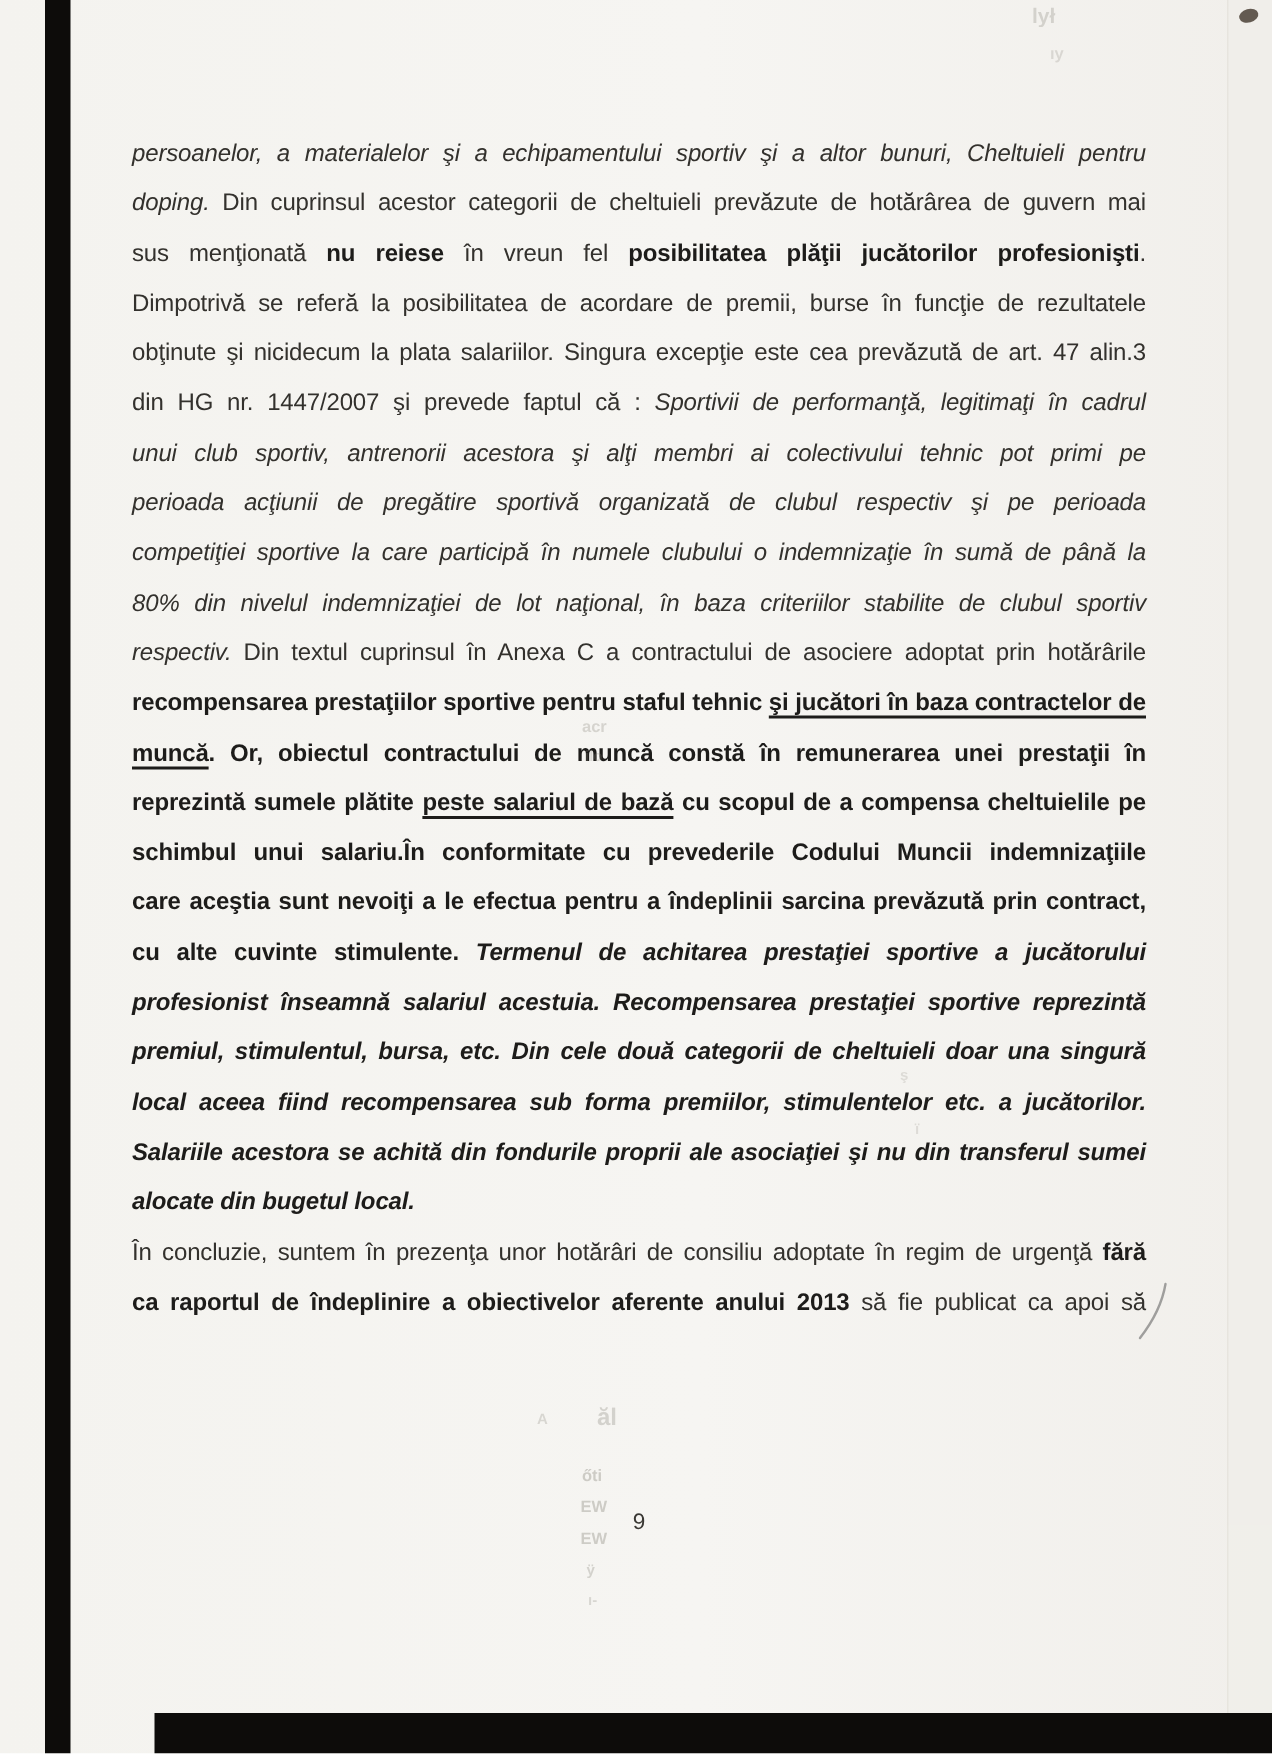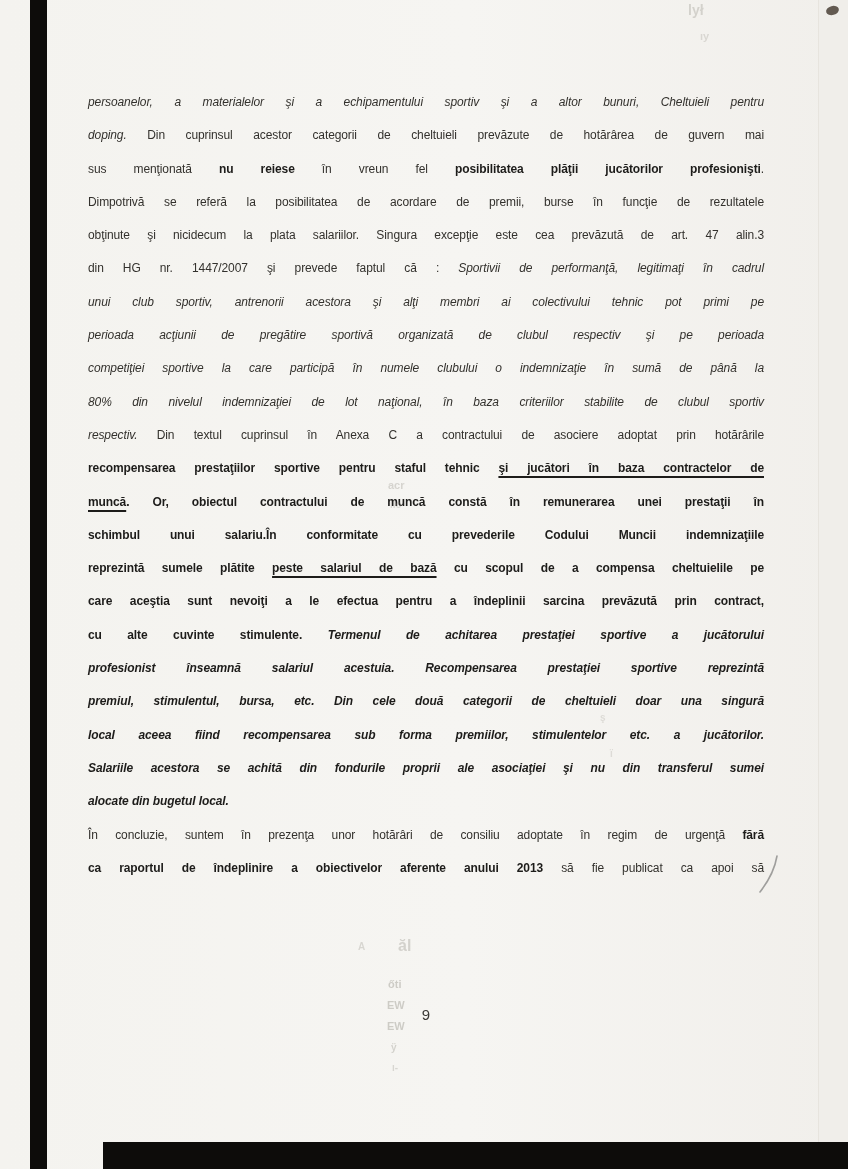--- a/index.html
+++ b/index.html
@@ -11,21 +11,21 @@
   .page{
     position:absolute;inset:0;
     background:linear-gradient(90deg, var(--paper,#f4f3ef) 0%, #f6f5f2 55%, #f1efeb 100%);
   }
   .edge-shadow{
     position:absolute;left:818px;top:0;width:30px;height:1169px;
     background:#f0eeea;border-left:1px solid #e2dfd8;opacity:.65;
   }
   .text-block{
     position:absolute;left:88px;top:86px;width:676px;
-    font-size:12px;letter-spacing:-0.1px;color:var(--ink,#33312d);
+    font-size:16px;letter-spacing:-0.1px;color:var(--ink,#33312d);
   }
   .line{
     height:33.3px;line-height:33.3px;
     text-align:justify;text-align-last:justify;
   }
   .line.left{text-align:left;text-align-last:left;}
   .s-i{font-style:italic;}
   .s-b{font-weight:bold;color:var(--boldink,#1d1c1a);}
   .s-bi{font-weight:bold;font-style:italic;color:var(--boldink,#1d1c1a);}
   .s-bu{
@@ -67,22 +67,22 @@
       <div class="line"><span class="s-r">Dimpotrivă se referă la posibilitatea de acordare de premii, burse în funcţie de rezultatele</span></div>
       <div class="line"><span class="s-r">obţinute şi nicidecum la plata salariilor. Singura excepţie este cea prevăzută de art. 47 alin.3</span></div>
       <div class="line"><span class="s-r">din HG nr. 1447/2007 şi prevede faptul că : </span><span class="s-i">Sportivii de performanţă, legitimaţi în cadrul</span></div>
       <div class="line"><span class="s-i">unui club sportiv, antrenorii acestora şi alţi membri ai colectivului tehnic pot primi pe</span></div>
       <div class="line"><span class="s-i">perioada acţiunii de pregătire sportivă organizată de clubul respectiv şi pe perioada</span></div>
       <div class="line"><span class="s-i">competiţiei sportive la care participă în numele clubului o indemnizaţie în sumă de până la</span></div>
       <div class="line"><span class="s-i">80% din nivelul indemnizaţiei de lot naţional, în baza criteriilor stabilite de clubul sportiv</span></div>
       <div class="line"><span class="s-i">respectiv.</span><span class="s-r"> Din textul cuprinsul în Anexa C a contractului de asociere adoptat prin hotărârile</span></div>
       <div class="line"><span class="s-b">recompensarea prestaţiilor sportive pentru staful tehnic </span><span class="s-bu">şi jucători în baza contractelor de</span></div>
       <div class="line"><span class="s-bu">muncă</span><span class="s-b">. Or, obiectul contractului de muncă constă în remunerarea unei prestaţii în</span></div>
+      <div class="line"><span class="s-b">reprezintă sumele plătite </span><span class="s-bu">peste salariul de bază</span><span class="s-b"> cu scopul de a compensa cheltuielile pe</span></div>
       <div class="line"><span class="s-b">schimbul unui salariu.În conformitate cu prevederile Codului Muncii indemnizaţiile</span></div>
-      <div class="line"><span class="s-b">reprezintă sumele plătite </span><span class="s-bu">peste salariul de bază</span><span class="s-b"> cu scopul de a compensa cheltuielile pe</span></div>
       <div class="line"><span class="s-b">care aceştia sunt nevoiţi a le efectua pentru a îndeplinii sarcina prevăzută prin contract,</span></div>
       <div class="line"><span class="s-b">cu alte cuvinte stimulente. </span><span class="s-bi">Termenul de achitarea prestaţiei sportive a jucătorului</span></div>
       <div class="line"><span class="s-bi">profesionist înseamnă salariul acestuia. Recompensarea prestaţiei sportive reprezintă</span></div>
       <div class="line"><span class="s-bi">premiul, stimulentul, bursa, etc. Din cele două categorii de cheltuieli doar una singură</span></div>
       <div class="line"><span class="s-bi">local aceea fiind recompensarea sub forma premiilor, stimulentelor etc. a jucătorilor.</span></div>
       <div class="line"><span class="s-bi">Salariile acestora se achită din fondurile proprii ale asociaţiei şi nu din transferul sumei</span></div>
       <div class="line left"><span class="s-bi">alocate din bugetul local.</span></div>
       <div class="line"><span class="s-r">În concluzie, suntem în prezenţa unor hotărâri de consiliu adoptate în regim de urgenţă </span><span class="s-b">fără</span></div>
       <div class="line"><span class="s-b">ca raportul de îndeplinire a obiectivelor aferente anului 2013 </span><span class="s-r">să fie publicat ca apoi să</span></div>
     </div>

